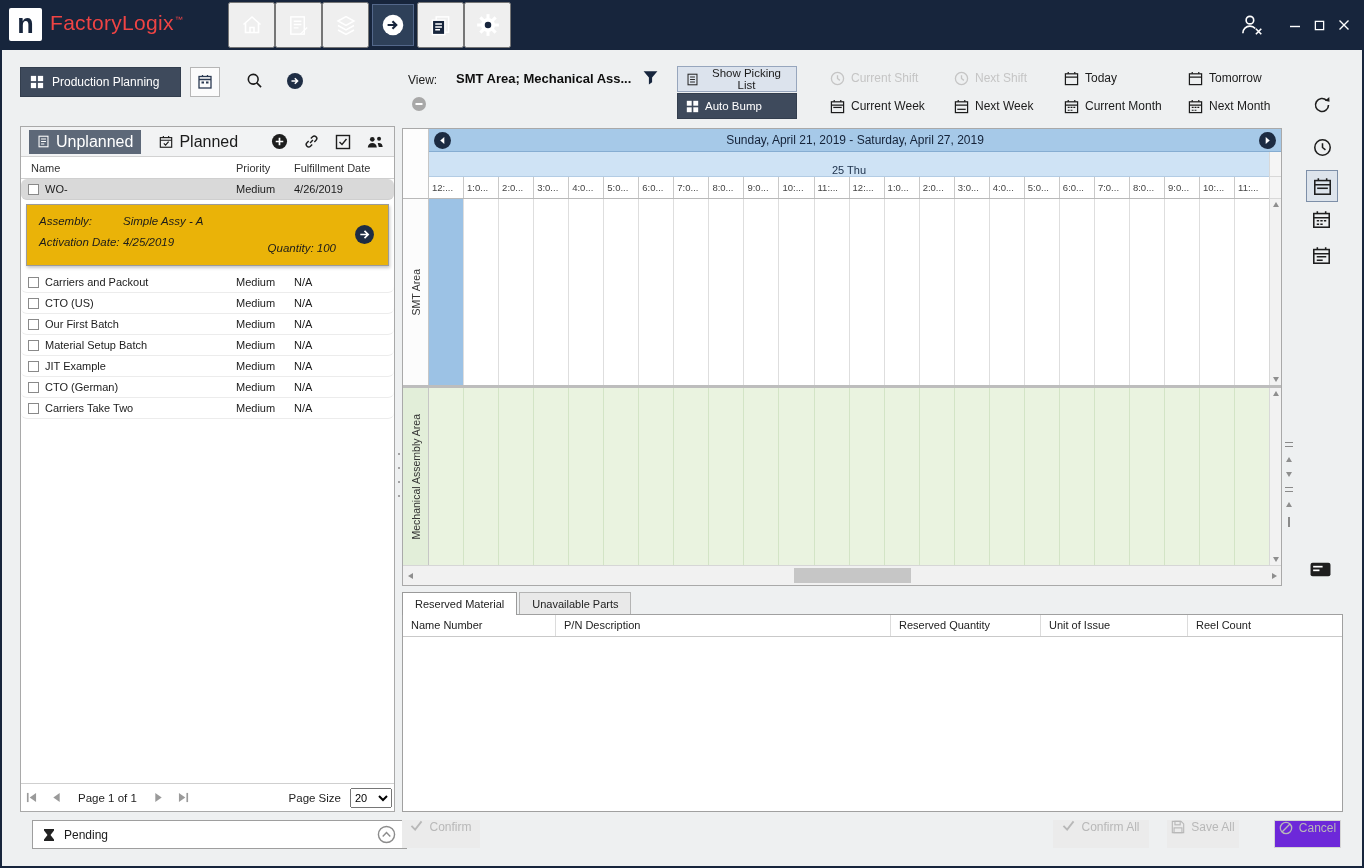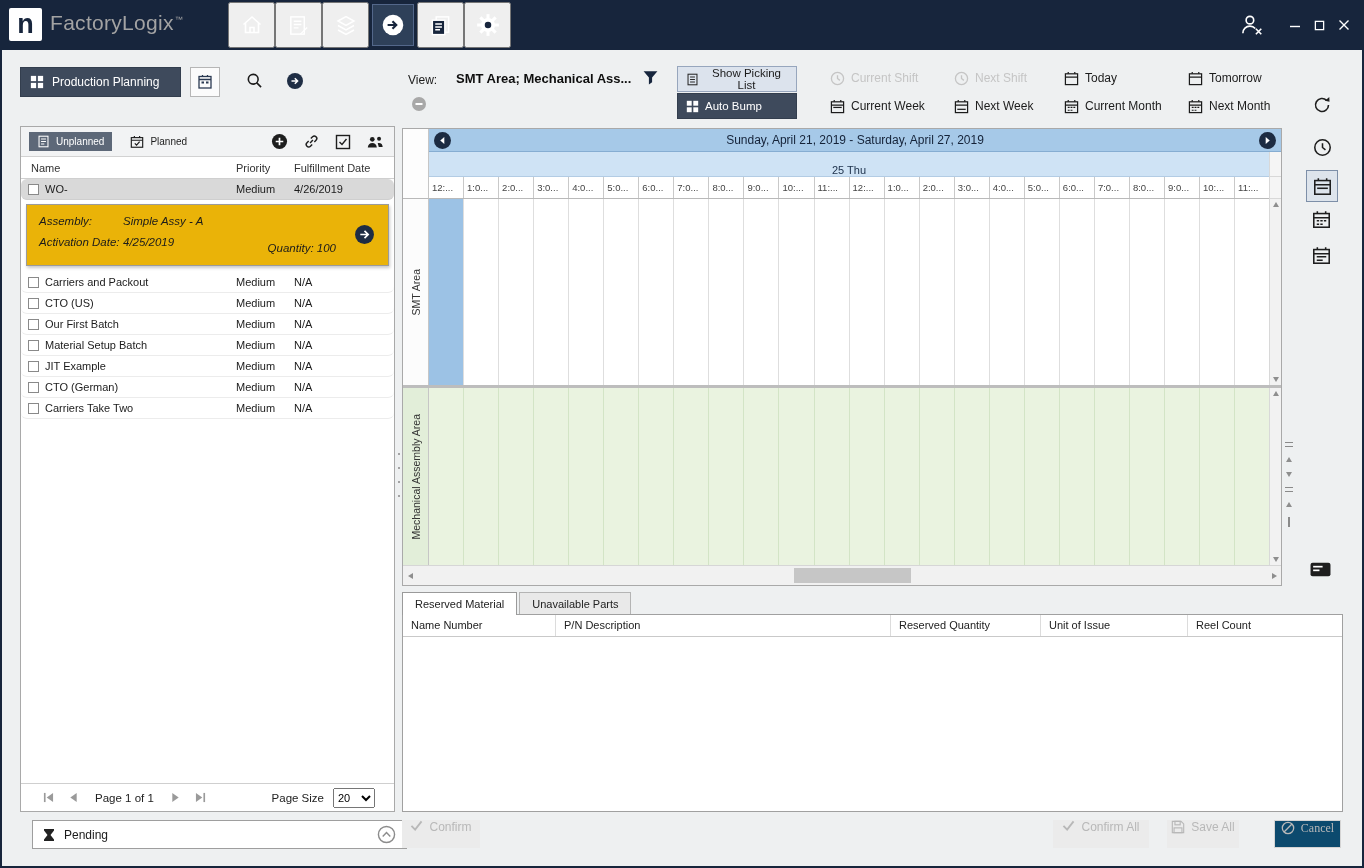--- a/index.html
+++ b/index.html
@@ -11,21 +11,21 @@
   .window {
     position:relative; width:1364px; height:868px;
     background:var(--page-bg,#eef0f1); overflow:hidden;
     box-shadow: inset 0 0 0 2px var(--titlebar-bg,#17253c);
   }
 
   
   .titlebar { position:absolute; top:0; left:0; right:0; height:50px; background:var(--titlebar-bg,#17253c); }
   .logo-box { position:absolute; left:9px; top:8px; width:33px; height:33px; background:#fff; border-radius:2px;
     display:flex; align-items:center; justify-content:center; font-size:27px; font-weight:bold; color:var(--titlebar-bg,#17253c); }
-  .app-name { position:absolute; left:50px; top:11px; color:#a3a3a3; font-size:21px; letter-spacing:.3px; }
+  .app-name { position:absolute; left:50px; top:11px; color:#ef4444; font-size:21px; letter-spacing:.3px; }
   .app-name sup { font-size:8px; margin-left:1px; }
   .nav-icons { position:absolute; left:228px; top:0; height:50px; display:flex; align-items:center; }
   .nav-icon { width:47px; height:46px; display:flex; align-items:center; justify-content:center; }
   .nav-icon.selected { background:#2e4059; border:1px solid #53678a; width:42px; height:42px; margin:0 3px; }
   .title-right { position:absolute; right:14px; top:0; height:50px; display:flex; align-items:center; gap:13px; }
   .title-right .user-wrap { margin-right:12px; }
 
   
   .pp-btn { position:absolute; left:20px; top:67px; width:161px; height:30px; background:var(--accent-dark,#3e4a5c);
     color:#fff; border:1px solid #333e4e; display:flex; align-items:center; gap:8px; padding:0 9px; font-size:12px; }
@@ -46,40 +46,40 @@
   .range-grid { position:absolute; left:830px; top:64px; display:grid; grid-template-columns:124px 110px 124px 112px;
     grid-auto-rows:28px; align-items:center; }
   .range-btn { display:flex; align-items:center; gap:6px; font-size:12px; color:#1b1b1b; background:none; border:none; }
   .range-btn.disabled { color:#c5c5c5; }
 
   
   .left-panel { position:absolute; left:20px; top:126px; width:375px; height:686px; background:#fff;
     border:1px solid #a9a9a9; display:flex; flex-direction:column; }
   .wo-tabs { height:30px; background:#f2f3f4; border-bottom:1px solid #d2d2d2; display:flex; align-items:center;
     padding:0 8px; gap:10px; flex:0 0 auto; }
-  .wo-tab { display:flex; align-items:center; gap:6px; font-size:10px; color:#1b1b1b; padding:3px 8px; background:none; border:none; }
+  .wo-tab { display:flex; align-items:center; gap:6px; font-size:16px; color:#1b1b1b; padding:3px 8px; background:none; border:none; }
   .wo-tab.active { background:#5d6878; color:#fff; }
   .spacer { flex:1; }
   .mini-icon { width:22px; display:flex; justify-content:center; background:none; border:none; }
   .wo-header { display:flex; align-items:center; height:22px; border-bottom:1px solid #cfcfcf; font-size:11px;
     color:#333; padding-left:10px; flex:0 0 auto; }
   .c-name { flex:1; overflow:hidden; white-space:nowrap; }
   .c-pri { width:58px; flex:0 0 auto; }
   .c-date { width:100px; flex:0 0 auto; }
   .wo-row { display:flex; align-items:center; height:21px; font-size:11px; color:#1b1b1b; padding-left:7px;
     border-bottom:1px solid #ececec; flex:0 0 auto;border-radius:6px; }
   .wo-row .cb { width:11px; height:11px; border:1px solid #898989; background:#fff; margin-right:6px; flex:0 0 auto; }
   .wo-row.selected { background:var(--selected-row,#d9d9d9); border-bottom-color:#cfcfcf; }
   .wo-detail { position:relative; margin:4px 5px 6px 5px; height:62px; border:1px solid #9b9b9b; background:#eab308;
     box-shadow:1px 2px 3px rgba(0,0,0,.22); padding:10px 12px; flex:0 0 auto;font-style:italic; }
   .d-grid { display:grid; grid-template-columns:84px auto; row-gap:9px; font-size:11.5px; color:#1b1b1b; }
   .d-qty { position:absolute; right:52px; bottom:11px; font-size:11.5px; color:#1b1b1b; }
   .sched-wo-btn { position:absolute; right:13px; top:19px; background:none; border:none; }
   .wo-fill { flex:1; }
-  .wo-pagination { height:28px; border-top:1px solid #cfcfcf; display:flex; align-items:center; padding:0 19px;
+  .wo-pagination { height:28px; border-top:1px solid #cfcfcf; display:flex; align-items:center; padding:0 2px;
     gap:9px; flex:0 0 auto; font-size:11.5px; color:#222; }
   .pg-btn { width:16px; height:16px; display:flex; align-items:center; justify-content:center; background:none; border:none; }
   .pg-text { margin:0 5px; }
   .wo-pagination select { width:42px; height:20px; font-size:11px; }
 
   .pending-bar { position:absolute; left:32px; top:820px; width:375px; height:29px; background:#fff;
     border:1px solid #9e9e9e; display:flex; align-items:center; padding:10px 10px; gap:9px; font-size:12px; color:#1b1b1b; }
 
   
   .v-grip { position:absolute; left:397px; top:453px; width:4px; height:44px; display:flex; flex-direction:column;
@@ -158,21 +158,21 @@
   .dhead .dcol:nth-of-type(3) { width:150px; }
   .dhead .dcol:nth-of-type(4) { width:147px; }
   .dhead .dcol:nth-of-type(5) { flex:1; border-right:none; }
 
   
   .foot-btn { position:absolute; top:820px; height:28px; display:flex; align-items:flex-start; justify-content:center;
     gap:6px; font-size:12px; color:#b8b8b8; background:#ebebeb; border:none; }
   .fb-confirm { left:402px; width:78px; }
   .fb-confirm-all { left:1053px; width:96px; }
   .fb-save-all { left:1167px; width:72px; }
-  .fb-cancel { left:1274px; width:67px; background:#0c4a6e; border:1px solid #d4d4d4;font-family:Liberation Serif, serif; }
+  .fb-cancel { left:1274px; width:67px; background:#6d28d9; border:1px solid #d4d4d4; }
 </style>
 </head>
 <body>
 
 <div class="window">
 
   <div class="titlebar">
     <div class="logo-box">
         <span>n</span>
       </div>

